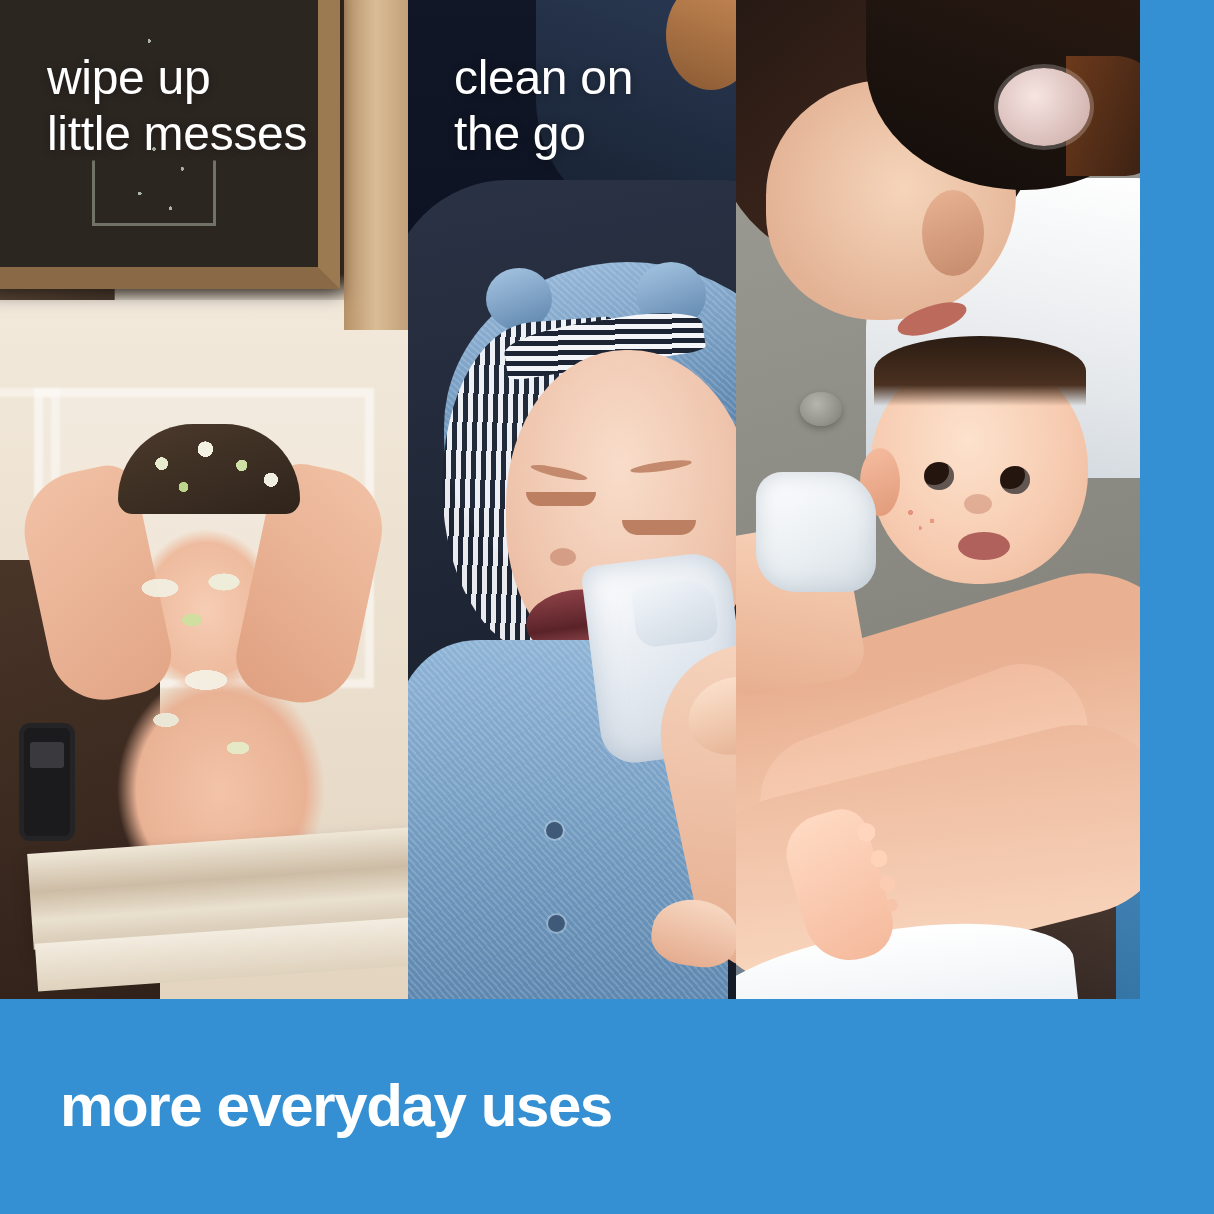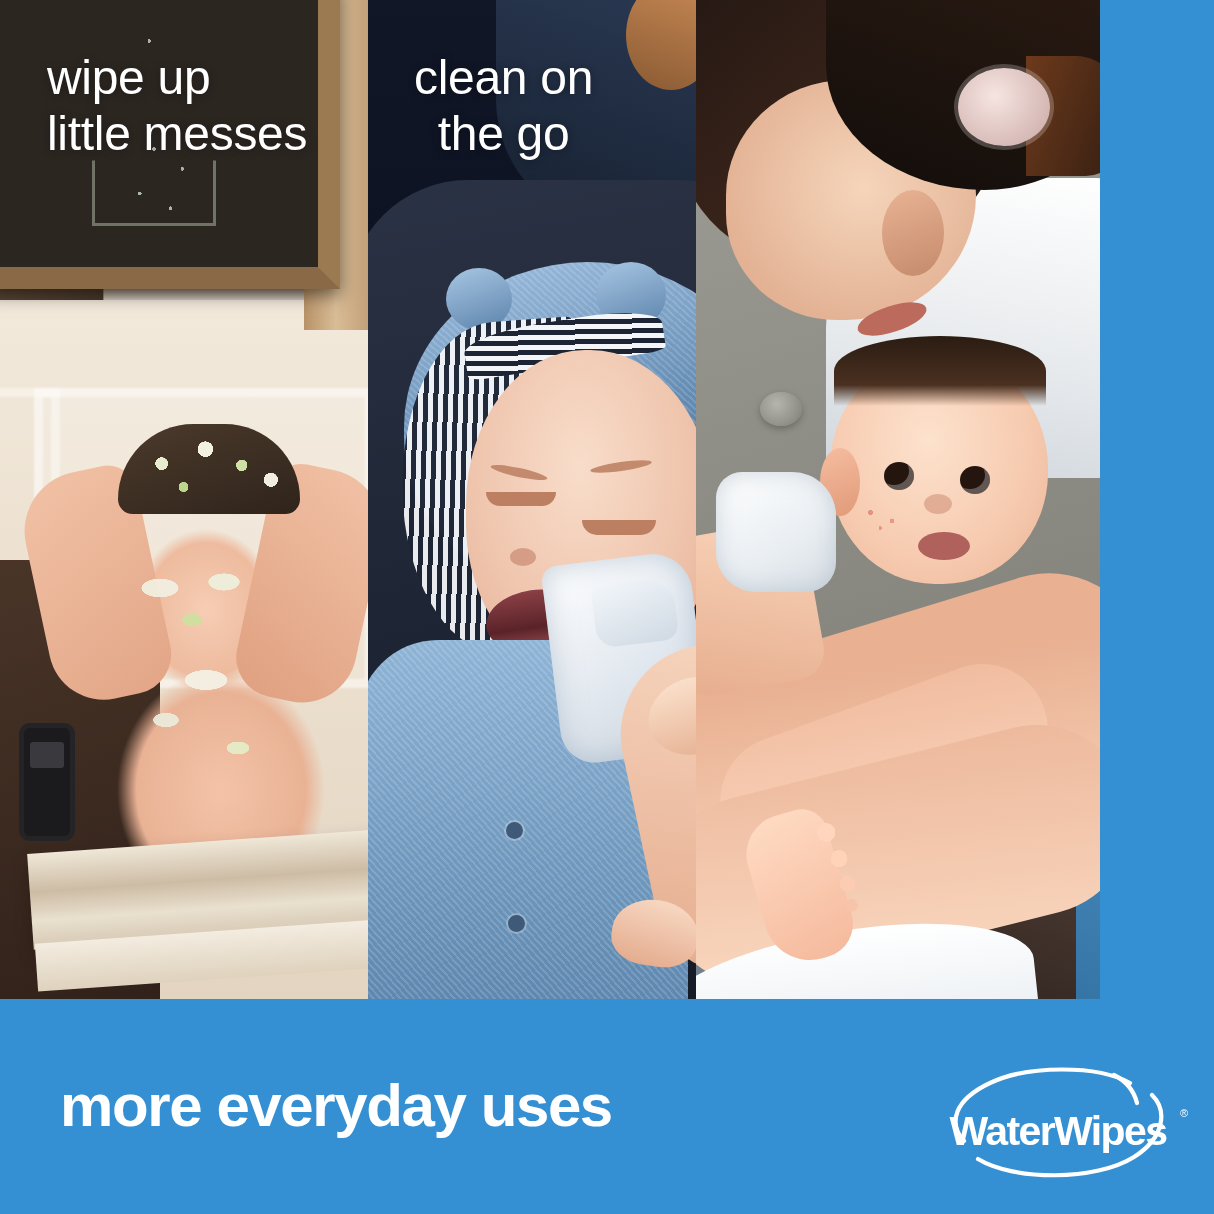--- a/index.html
+++ b/index.html
@@ -34,22 +34,22 @@
     mask-image:
        radial-gradient(circle 590px at 130px 318px, #000 99.6%, transparent 100%),
        radial-gradient(circle 590px at 1100px 318px, #000 99.6%, transparent 100%),
        linear-gradient(#000,#000);
     mask-size: 100% 100%, 100% 100%, 100% 100%;
     mask-repeat:no-repeat;
     mask-composite: add, add, intersect;
   }
 
   .panel{ position:relative; height:100%; overflow:hidden; }
-  .panel-1{ width:368px; }
-  .panel-2{ width:328px;text-align:center; }
+  .panel-1{ width:408px; }
+  .panel-2{ width:328px; }
   .panel-3{ width:404px; }
 
   .panel-art{ position:absolute; inset:0; overflow:hidden; }
 
   
   .p1-bg{
     position:absolute; inset:0;
     background:
       linear-gradient(90deg,#5a4636 0%,#4a392b 28%,#45342700 28.2%),
       linear-gradient(180deg,#3a2c20 0%,#3d2f22 27%,#f0e6d8 30%,#efe5d6 100%);
@@ -551,28 +551,14 @@
         <div class="p3-toes"></div>
       </div>
     </div>
 
   </div>
 
   <div id="footer"></div>
 
   <div id="headline" class="nosel">more everyday uses</div>
 
-  <div id="logo">
-    <svg viewBox="0 0 280 150" xmlns="http://www.w3.org/2000/svg" aria-label="WaterWipes">
-
-      <g fill="none" stroke="#ffffff" stroke-width="4.2" stroke-linecap="round">
-        <path d="M 212 30 C 180 12, 110 12, 72 30 C 36 47, 30 70, 46 88"></path>
-        <path d="M 60 106 C 96 128, 178 128, 216 104 C 246 85, 250 58, 234 42"></path>
-        <path d="M 196 22 C 208 28, 216 38, 219 50"></path>
-      </g>
-
-      <text x="140" y="92" text-anchor="middle" font-family="'Liberation Sans', sans-serif" font-size="41" font-weight="bold" letter-spacing="-1.6" fill="#ffffff">WaterWipes</text>
-
-      <text x="262" y="64" font-family="'Liberation Sans', sans-serif" font-size="11" fill="#ffffff">®</text>
-    </svg>
-  </div>
 
 </div>
 
 </body></html>

